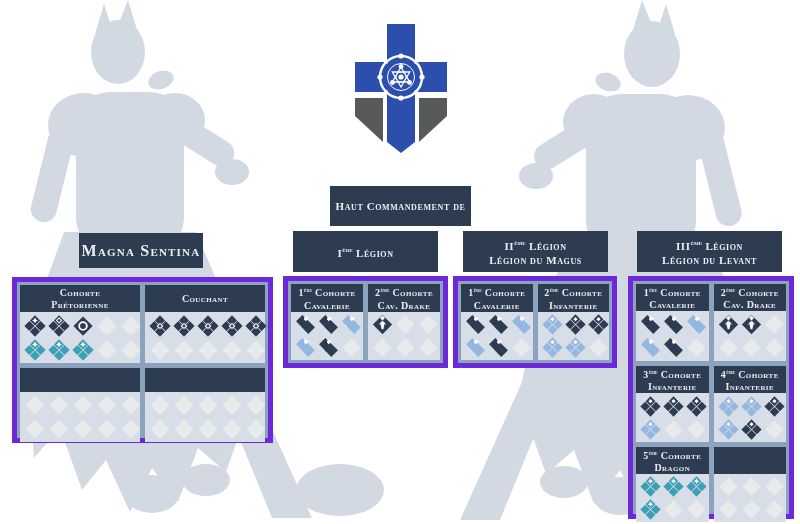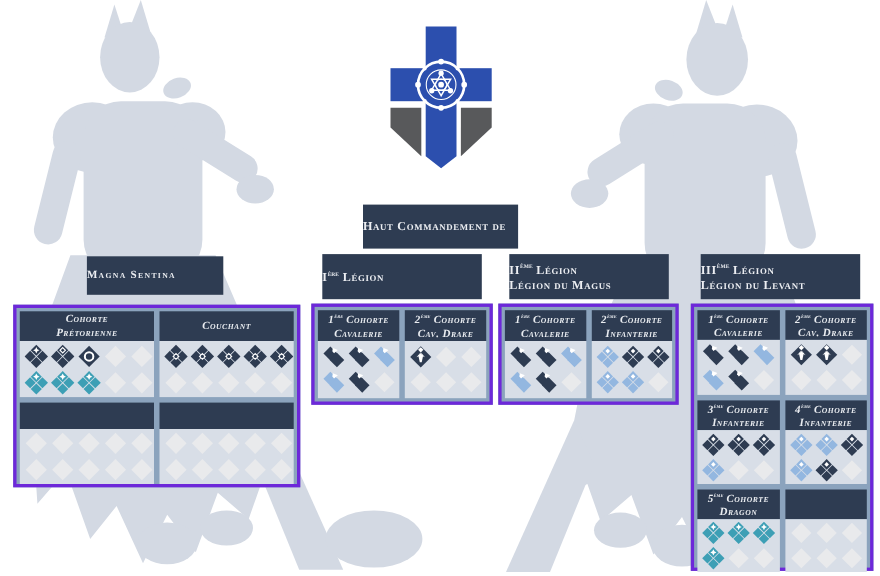--- a/index.html
+++ b/index.html
@@ -3,30 +3,30 @@
 <meta charset="utf-8">
 <style>
   html,body{margin:0;padding:0;background:#ffffff;}
   .stage{position:relative;width:800px;height:524px;overflow:hidden;background:#fff;
          font-family:"Liberation Serif","DejaVu Serif",serif;}
   svg{display:block;}
   .bg{position:absolute;left:0;top:0;z-index:0;}
   .crest{position:absolute;left:346px;top:12px;width:110px;height:152px;z-index:2;}
 
   .navy-box{position:absolute;z-index:3;background:var(--navy,#2e3c52);
-    color:#eceef2;display:flex;flex-direction:column;justify-content:center;
+    color:#eceef2;text-align:center;display:flex;flex-direction:column;justify-content:center;
     font-variant:small-caps;font-weight:700;letter-spacing:.6px;box-sizing:border-box;}
   .command{left:330px;top:186px;width:141px;height:40px;font-size:11px;line-height:13px;}
-  .magna-title{left:79px;top:233px;width:124px;height:35px;font-size:10px;line-height:16px;letter-spacing:1.2px;}
+  .magna-title{left:79px;top:233px;width:124px;height:35px;font-size:16px;line-height:16px;letter-spacing:1.2px;}
   .legion-title{width:145px;height:41px;top:231px;font-size:11px;line-height:14px;}
   #legion-title-0{left:293px}#legion-title-1{left:463px}#legion-title-2{left:637px}
   sup{font-size:.62em;vertical-align:super;letter-spacing:0;}
 
-  .table{position:absolute;z-index:3;background:var(--frame,#8ba3bd);border:3px solid #6d28d9;
-    display:grid;gap:5px;padding:3px;box-sizing:border-box;font-style:italic;}
+  .table{position:absolute;z-index:3;background:var(--frame,#8ba3bd);border:5px solid #6d28d9;
+    display:grid;gap:5px;padding:3px;box-sizing:border-box;}
   .t-left{left:12px;top:277px;width:261px;height:166px;
     grid-template-columns:1fr 1fr;grid-template-rows:78px auto;}
   .t-mid0{left:283px;top:276px;width:165px;height:92px;grid-template-columns:1fr 1fr;}
   .t-mid1{left:453px;top:276px;width:164px;height:92px;grid-template-columns:1fr 1fr;}
   .t-right{left:628px;top:276px;width:166px;height:243px;
     grid-template-columns:1fr 1fr;grid-template-rows:77px 76px auto;}
 
   .cell{display:flex;flex-direction:column;min-width:0;}
   .cell-header{background:var(--navy,#2e3c52);color:#e9ecf0;text-align:center;
     display:flex;flex-direction:column;justify-content:center;

